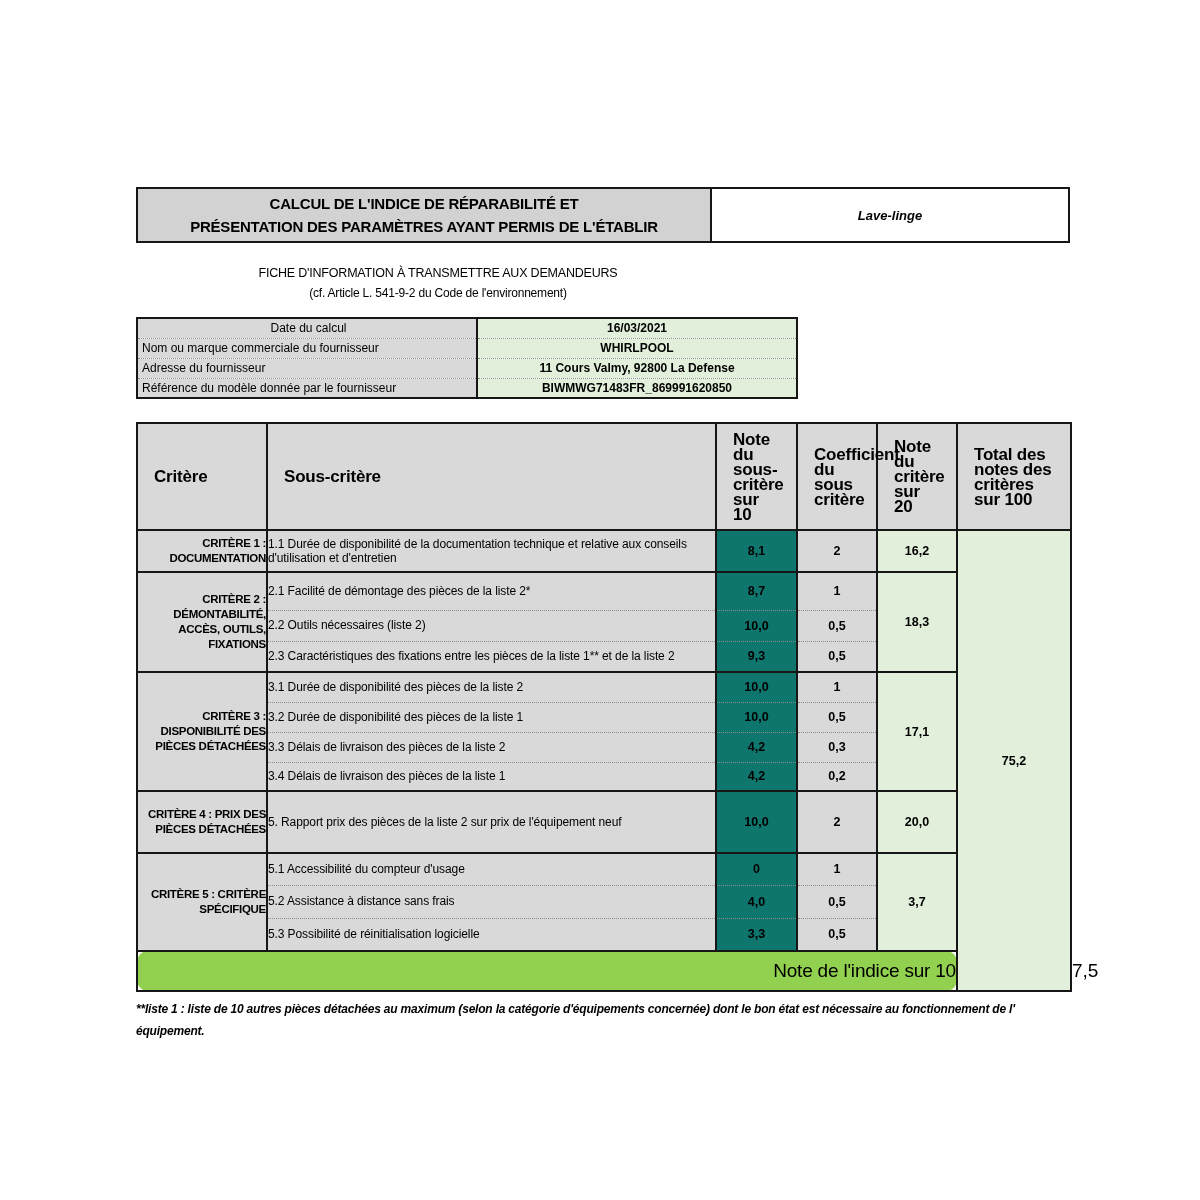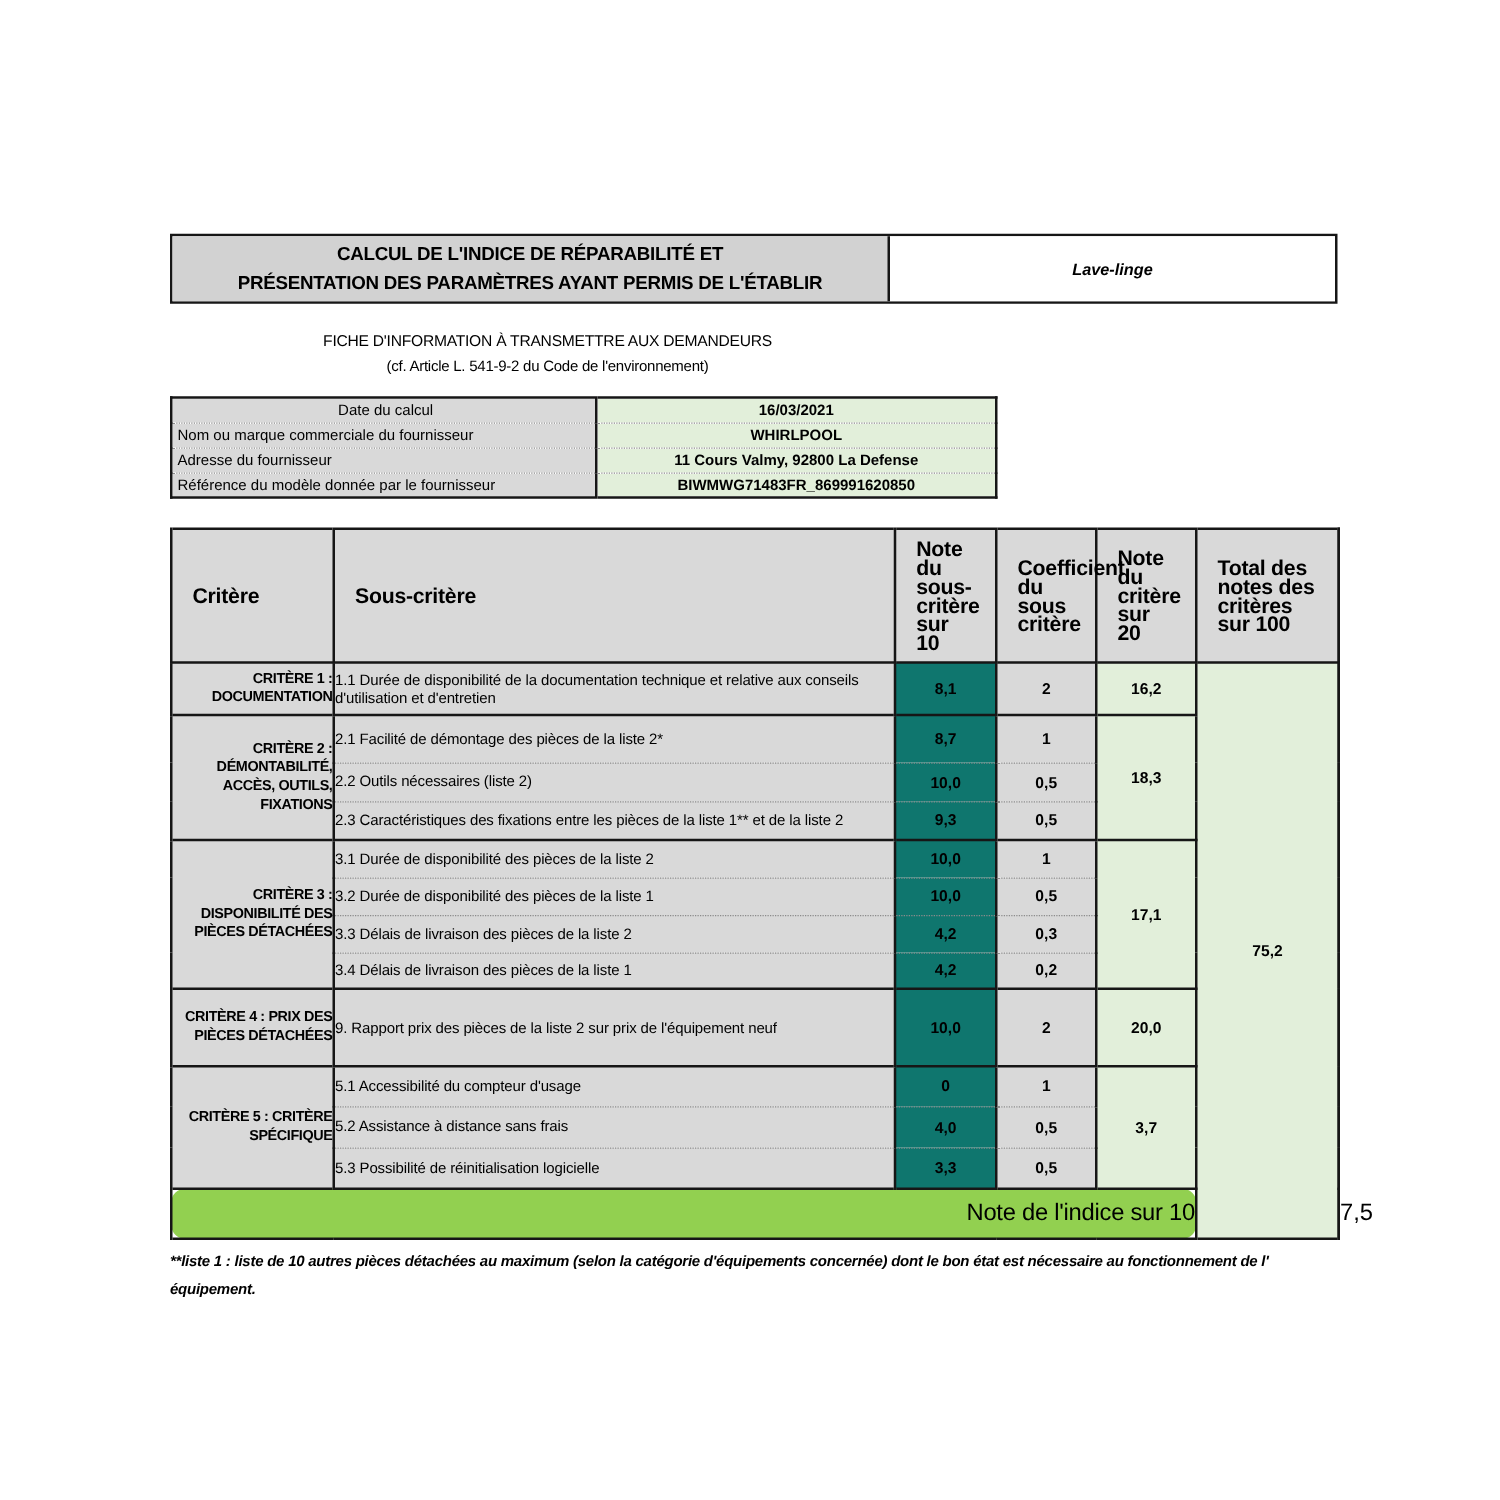--- a/index.html
+++ b/index.html
@@ -265,21 +265,21 @@
       <td class="coef">0,3</td>
     </tr>
     <tr class="sub" style="height:29px">
       <td class="sous">3.4 Délais de livraison des pièces de la liste 1</td>
       <td class="n10">4,2</td>
       <td class="coef">0,2</td>
     </tr>
 
     <tr class="gstart" style="height:62px">
       <td class="crit">CRITÈRE 4 : PRIX DES PIÈCES DÉTACHÉES</td>
-      <td class="sous">9. Rapport prix des pièces de la liste 2 sur prix de l'équipement neuf</td>
+      <td class="sous">5. Rapport prix des pièces de la liste 2 sur prix de l'équipement neuf</td>
       <td class="n10">10,0</td>
       <td class="coef">2</td>
       <td class="n20">20,0</td>
     </tr>
 
     <tr class="gstart" style="height:32px">
       <td class="crit" rowspan="3">CRITÈRE 5 : CRITÈRE SPÉCIFIQUE</td>
       <td class="sous">5.1 Accessibilité du compteur d'usage</td>
       <td class="n10">0</td>
       <td class="coef">1</td>

